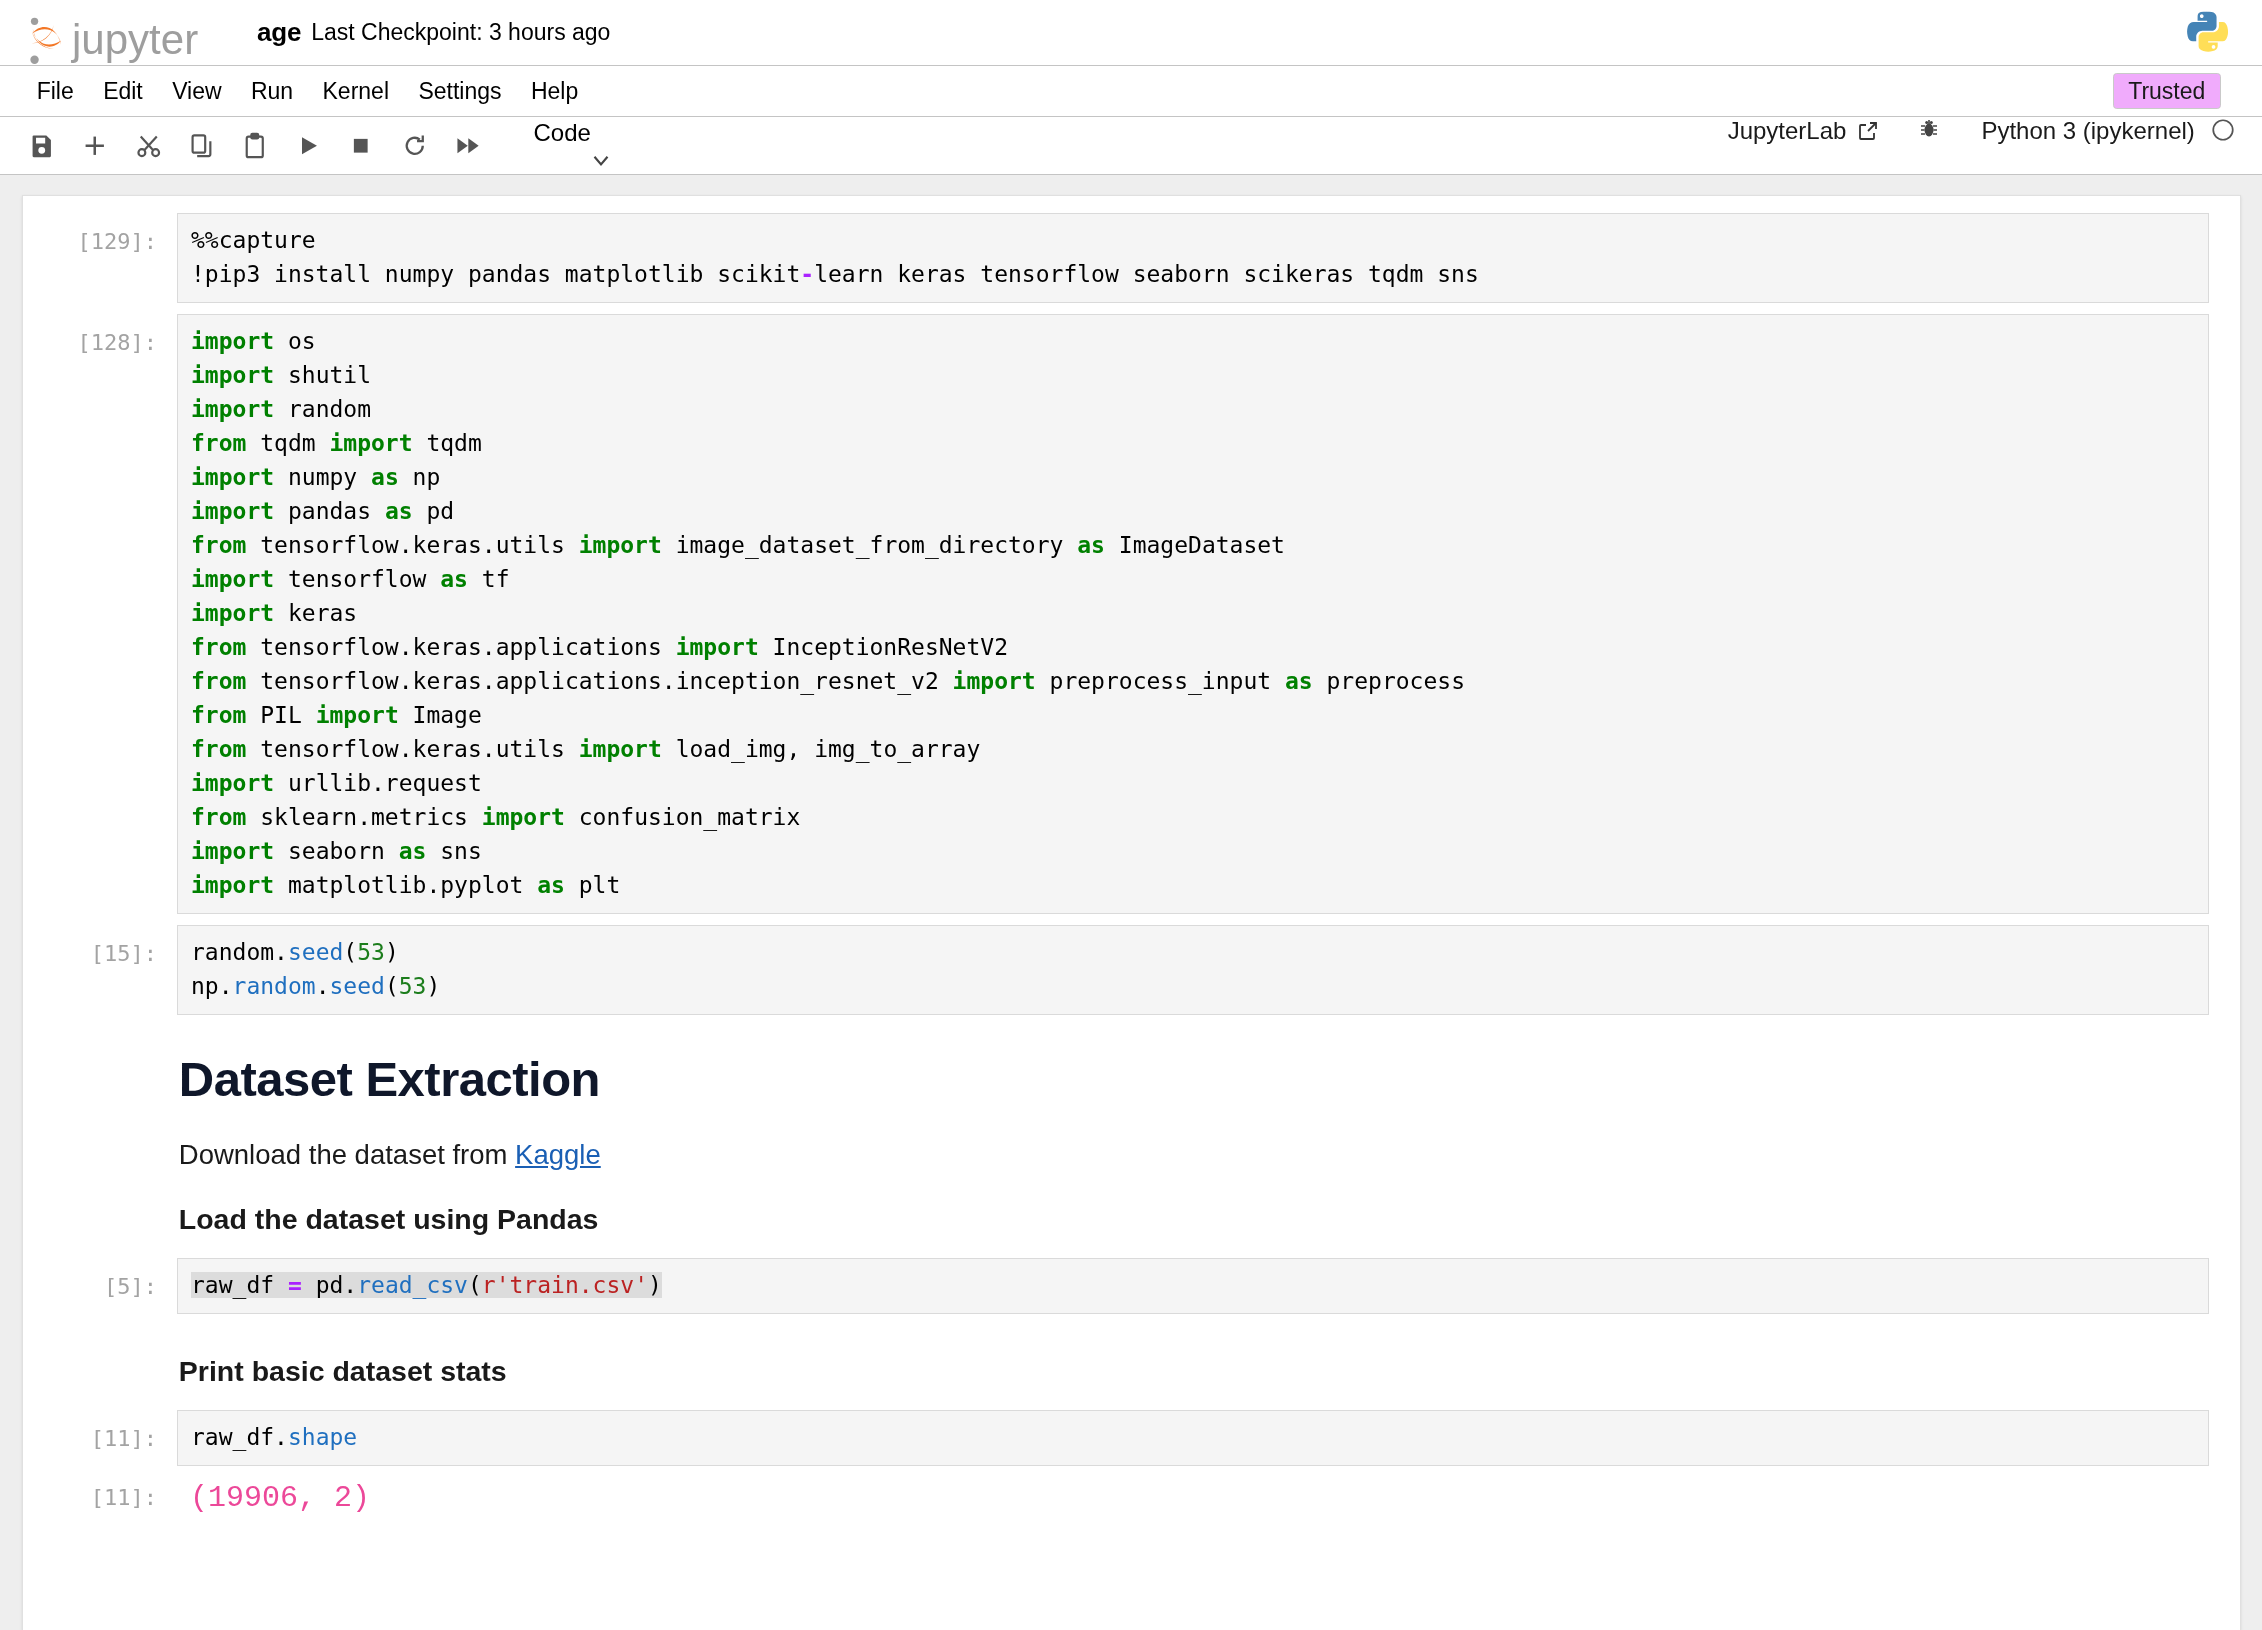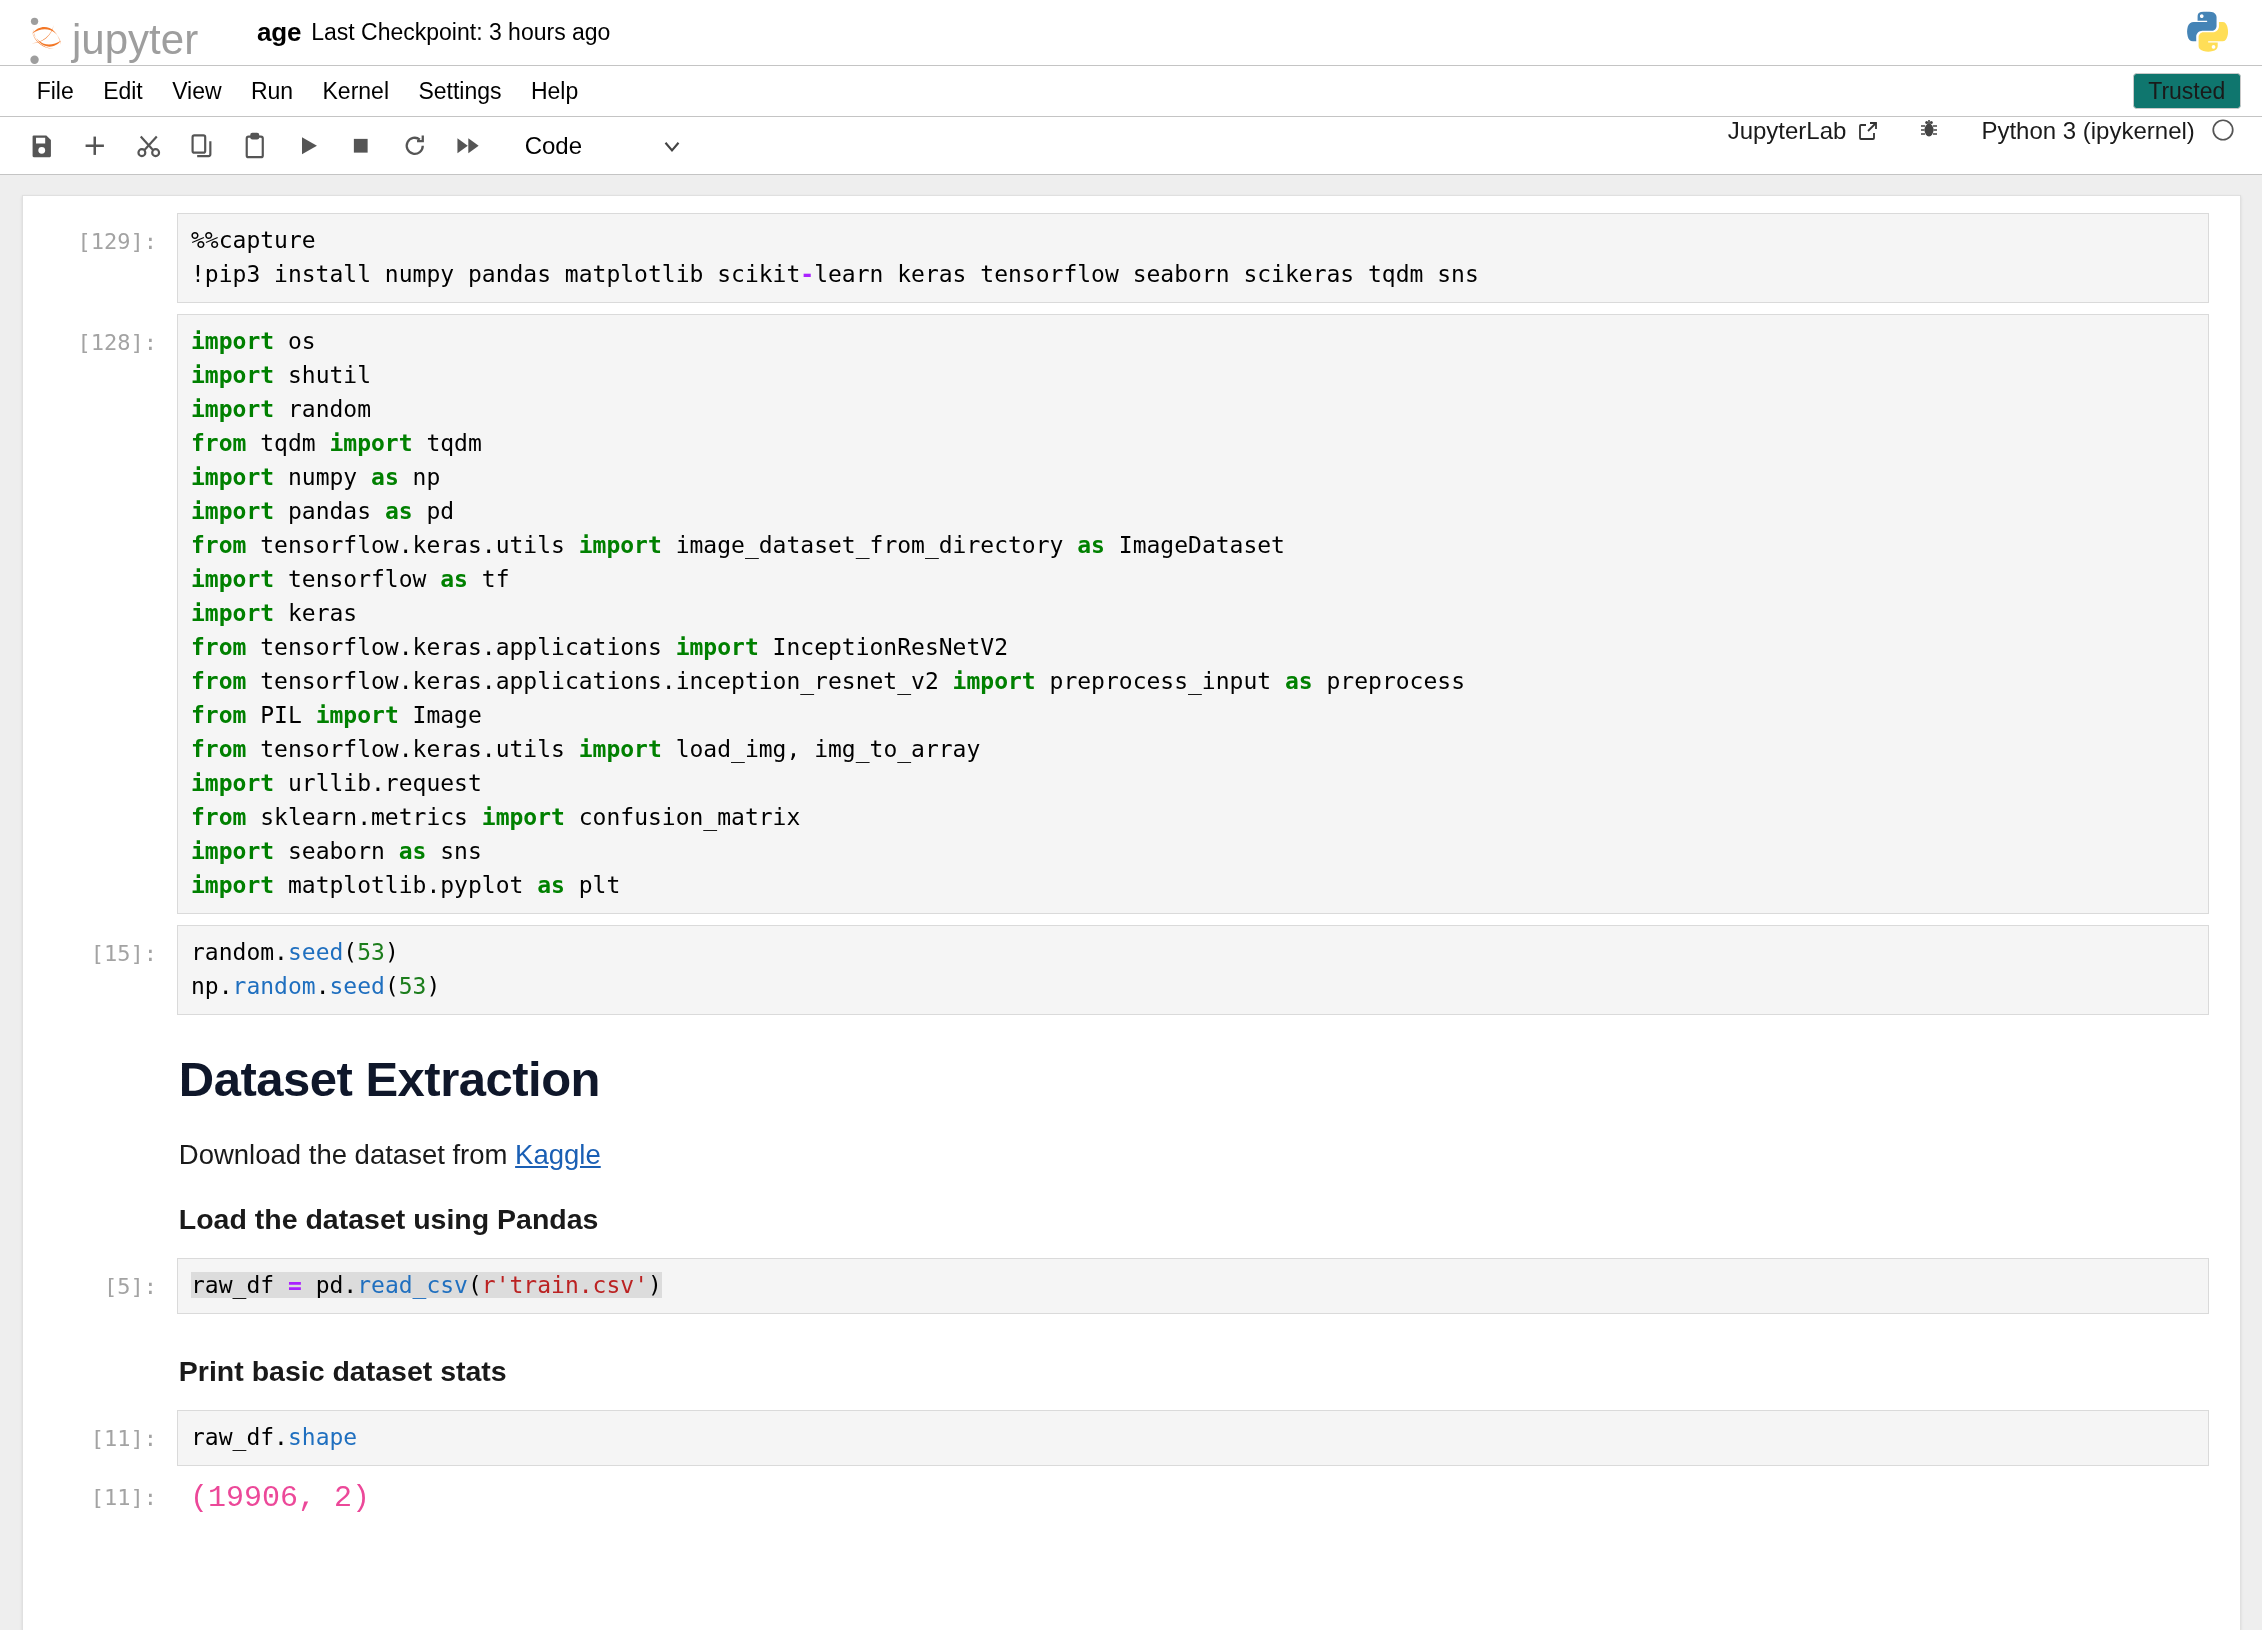--- a/index.html
+++ b/index.html
@@ -67,29 +67,29 @@
   }
   .menu-item {
     font-size: 23px;
     color: #000000;
     padding: 3.7px 14.7px;
     cursor: default;
     white-space: nowrap;
   }
   #trusted-badge {
     position: absolute;
-    right: 22px;
+    right: 42px;
     top: 50%;
     transform: translateY(-50%);
     border: 1.4px solid #c9c9c9;
     border-radius: 3.7px;
     padding: 5.5px 14.7px;
     font-size: 23px;
     color: #1a1a1a;
-    background: #0f766e;
+    background: #f0abfc;
     line-height: 1;
   }
 
   
   #toolbar {
     height: 58px;
     background: #ffffff;
     display: flex;
     align-items: center;
     padding: 0 20px;
@@ -103,21 +103,22 @@
     display: flex;
     align-items: center;
     justify-content: center;
     margin-right: 9.2px;
     border-radius: 2.8px;
   }
   .tb-btn svg { display: block; }
   #celltype-select {
     display: flex;
     align-items: center;
-    margin-left: 26px;
+    margin-left: 12px;
+    flex-direction: column;
   }
   #celltype-label {
     font-size: 24px;
     color: #000;
   }
   #celltype-chevron {
     margin-left: 77px;
     display: flex;
     align-items: center;
   }

